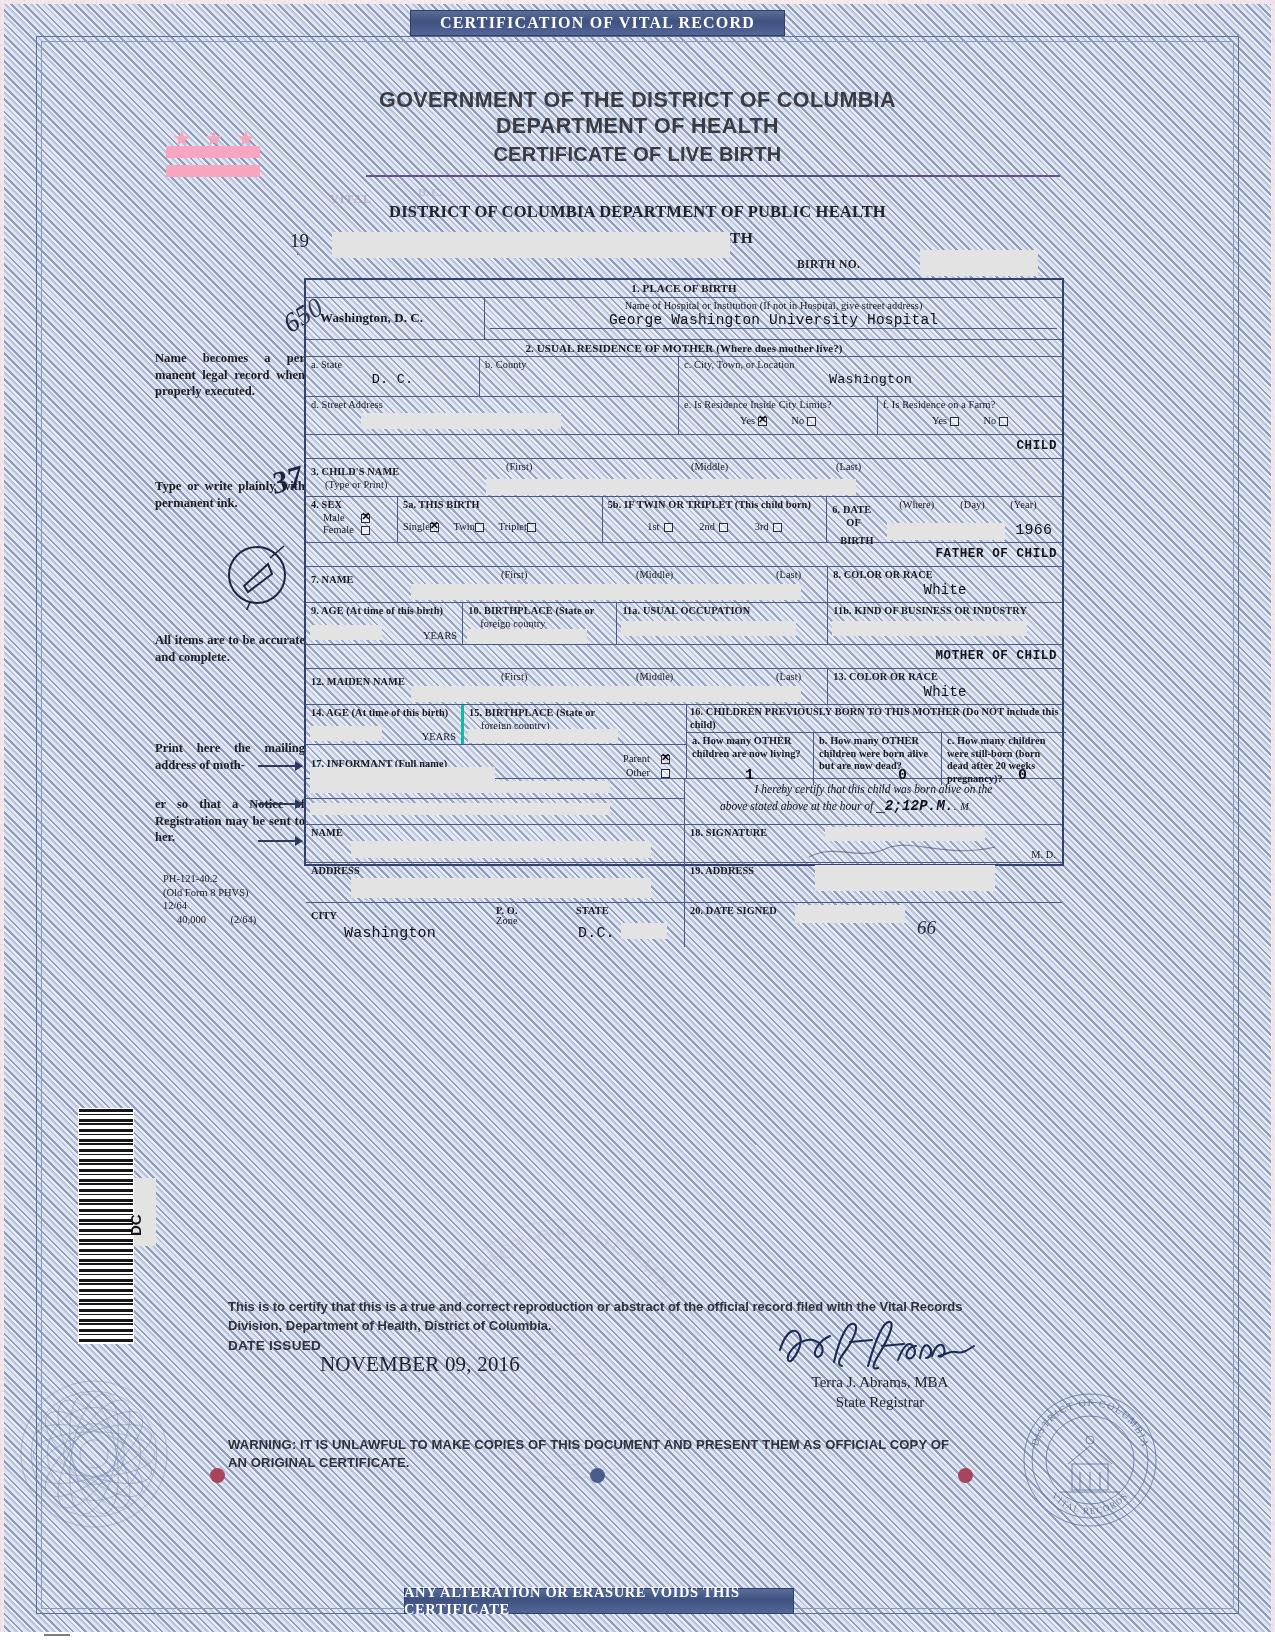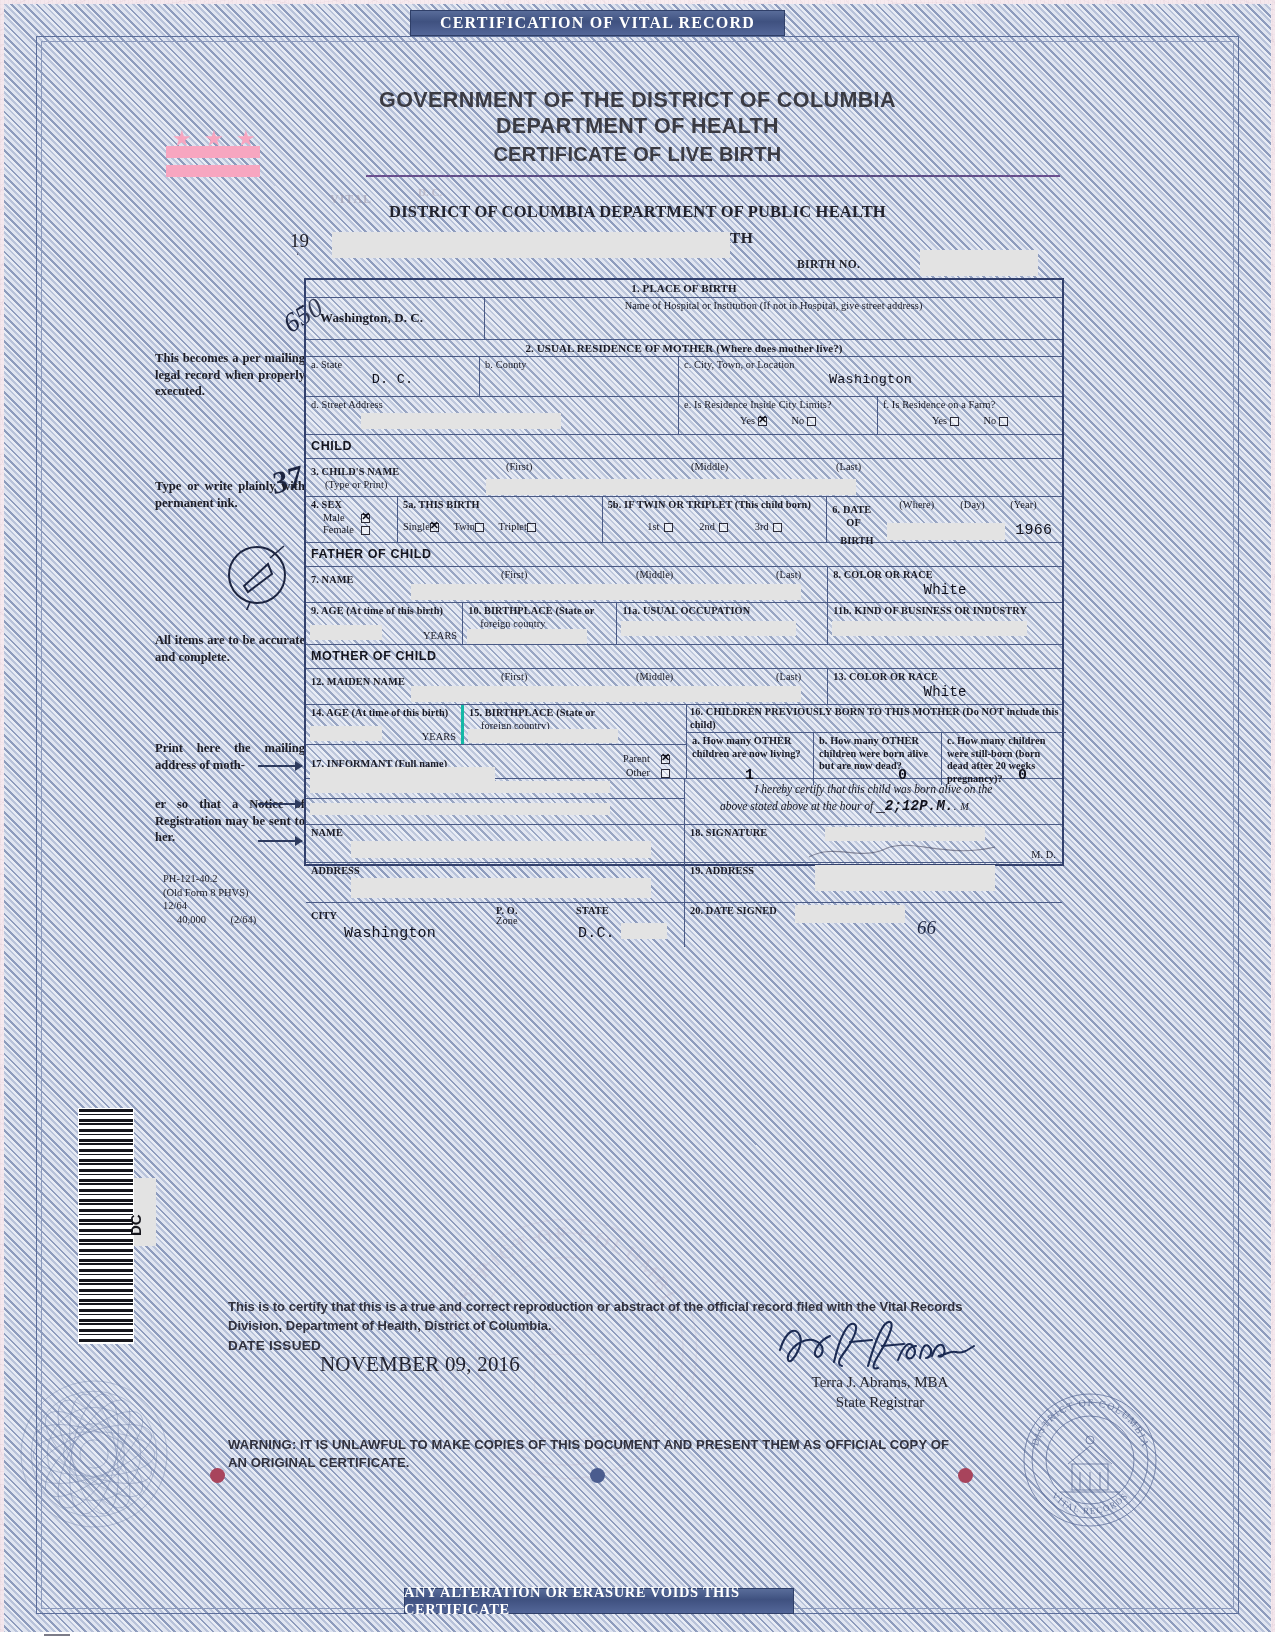--- a/index.html
+++ b/index.html
@@ -119,22 +119,22 @@
   
   #form { position:absolute; left:304px; top:278px; width:760px; height:588px;
           border:2.5px double #32406c; background:rgba(255,255,255,.10); }
   .row { display:flex; border-bottom:1px solid #4a5a85; position:relative; }
   .row:last-child { border-bottom:none; }
   .cell { position:relative; padding:2px 5px; border-right:1px solid #4a5a85; }
   .cell:last-child { border-right:none; }
   .lbl { font-family:"Liberation Serif", serif; font-size:10.3px; color:#1a1a24; letter-spacing:.1px; line-height:12.5px;}
   .lbl-b { font-weight:bold; }
   .ctr { text-align:center; }
-  .section-head { font-family:Liberation Sans, sans-serif; font-weight:bold; font-size:12.5px;
-                  text-align:left; letter-spacing:.6px; color:#14141d; padding:2px 0 3px; }
+  .section-head { font-family:Liberation Mono, monospace; font-weight:bold; font-size:12.5px;
+                  text-align:right; letter-spacing:.6px; color:#14141d; padding:2px 0 3px; }
   .tval { font-family:"Liberation Mono", monospace; font-size:13.5px; color:#11111c;
           letter-spacing:.2px; }
   .chk { display:inline-block; width:9px; height:9px; border:1px solid #2b2b38;
          background:rgba(255,255,255,.5); vertical-align:middle; position:relative; }
   .chk.x:after { content:"\2715"; position:absolute; left:-1px; top:-5px; font-size:11px; color:#10101a; font-weight:bold;}
   .u-line { border-bottom:1px solid #4a5a85; }
 
   .certify { font-family:"Liberation Serif", serif; font-style:italic; font-size:11.5px;
              color:#14141d; text-align:center; line-height:17px; }
 
@@ -250,21 +250,21 @@
 
 <div class="ink" id="scrawl-650">650</div>
 <div class="ink" id="scrawl-37">37</div>
 <svg style="position:absolute;left:222px;top:540px;width:70px;height:70px;">
   <circle cx="35" cy="35" r="28" fill="none" stroke="#1c2440" stroke-width="2"></circle>
   <path d="M22 46 L46 24 L50 34 L26 52 Z" fill="none" stroke="#1c2440" stroke-width="2"></path>
   <path d="M48 18 L62 6" stroke="#1c2440" stroke-width="1.6" fill="none"></path>
   <path d="M28 62 L20 82" stroke="#1c2440" stroke-width="1.6" fill="none"></path>
 </svg>
 
-<div class="note" id="note1">This becomes a per mailing legal record when properly executed.</div>
+<div class="note" id="note1">Name becomes a per manent legal record when properly executed.</div>
 <div class="note" id="note2">Type or write plainly with permanent ink.</div>
 <div class="note" id="note3">All items are to be accurate and complete.</div>
 <div class="note" id="note4">Print here the mailing address of moth-</div>
 <div class="note" id="note5">er so that a Notice of Registration may be sent to her.</div>
 <div class="arrow" id="arrow1"></div>
 <div class="arrow" id="arrow2"></div>
 <div class="arrow" id="arrow3"></div>
 
 <div id="formnum">
   <div>PH-121-40.2</div>
@@ -282,20 +282,21 @@
     <div class="cell" style="width:100%">
       <div class="lbl lbl-b ctr" style="font-size:11px">1. PLACE OF BIRTH</div>
     </div>
   </div>
   <div class="row" style="height:42px">
     <div class="cell" style="width:180px; display:flex; align-items:center; padding-left:14px;">
       <span class="lbl lbl-b" style="font-size:13px">Washington, D. C.</span>
     </div>
     <div class="cell" style="width:580px;">
       <div class="lbl ctr">Name of Hospital or Institution (If not in Hospital, give street address)</div>
+      <div class="tval ctr u-line" style="font-size:14.5px">George Washington University Hospital</div>
     </div>
   </div>
 
   <div class="row">
     <div class="cell" style="width:100%">
       <div class="lbl lbl-b ctr" style="font-size:11px">2. USUAL RESIDENCE OF MOTHER (Where does mother live?)</div>
     </div>
   </div>
   <div class="row" style="height:40px">
     <div class="cell" style="width:175px">

